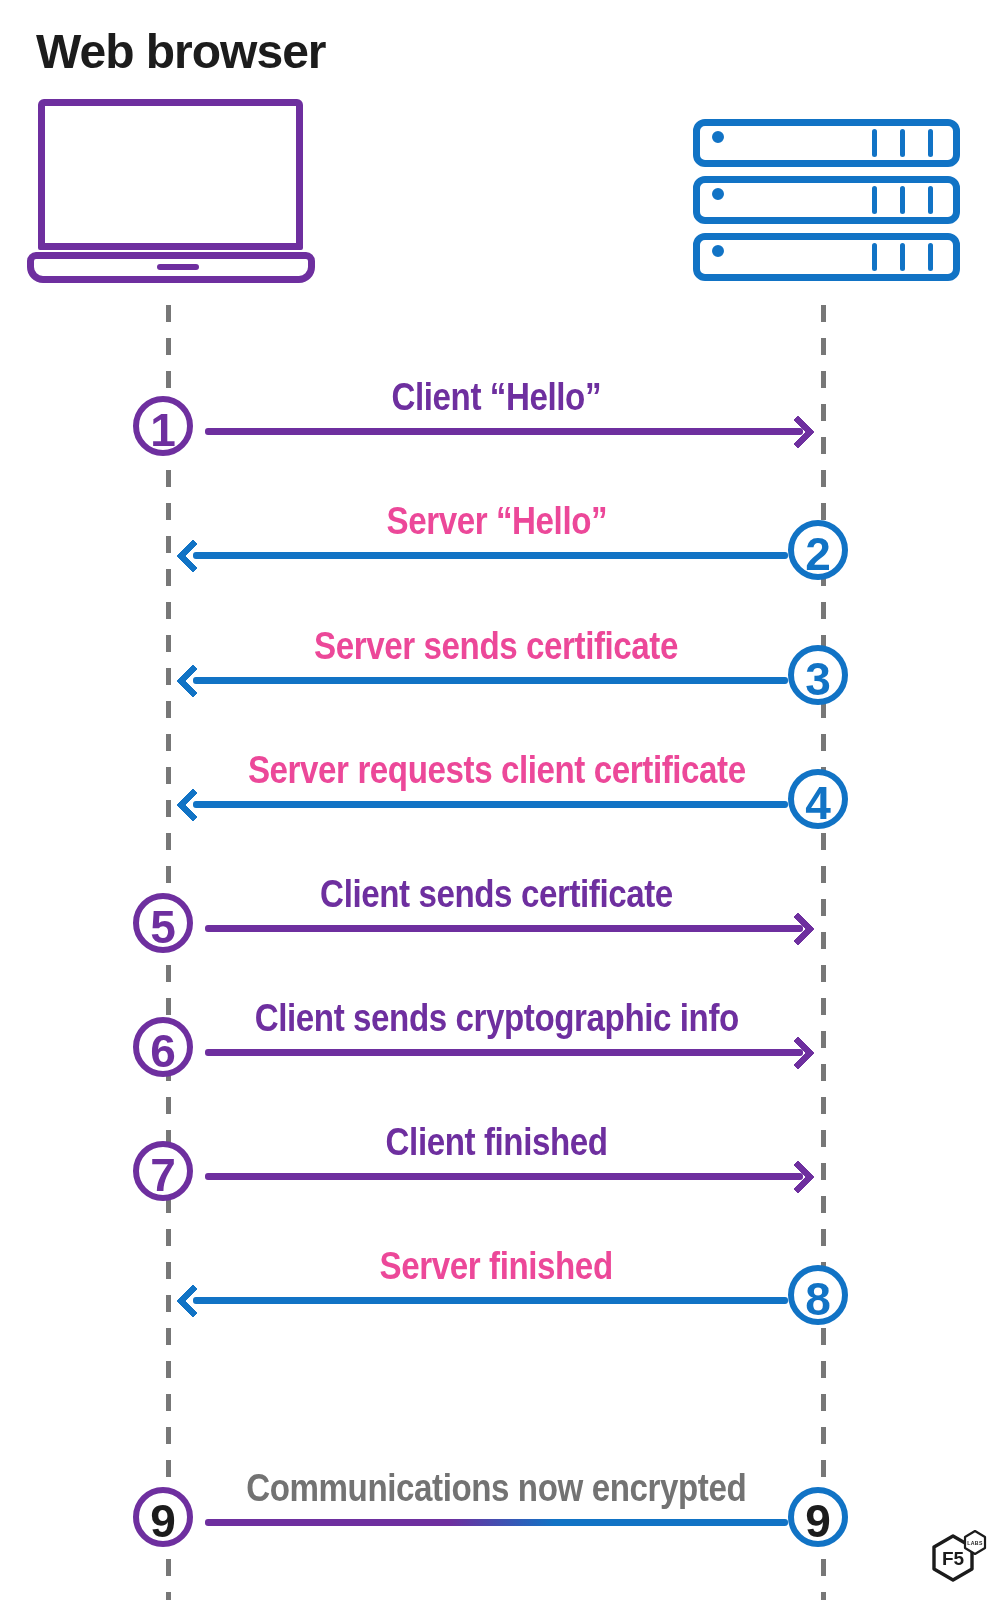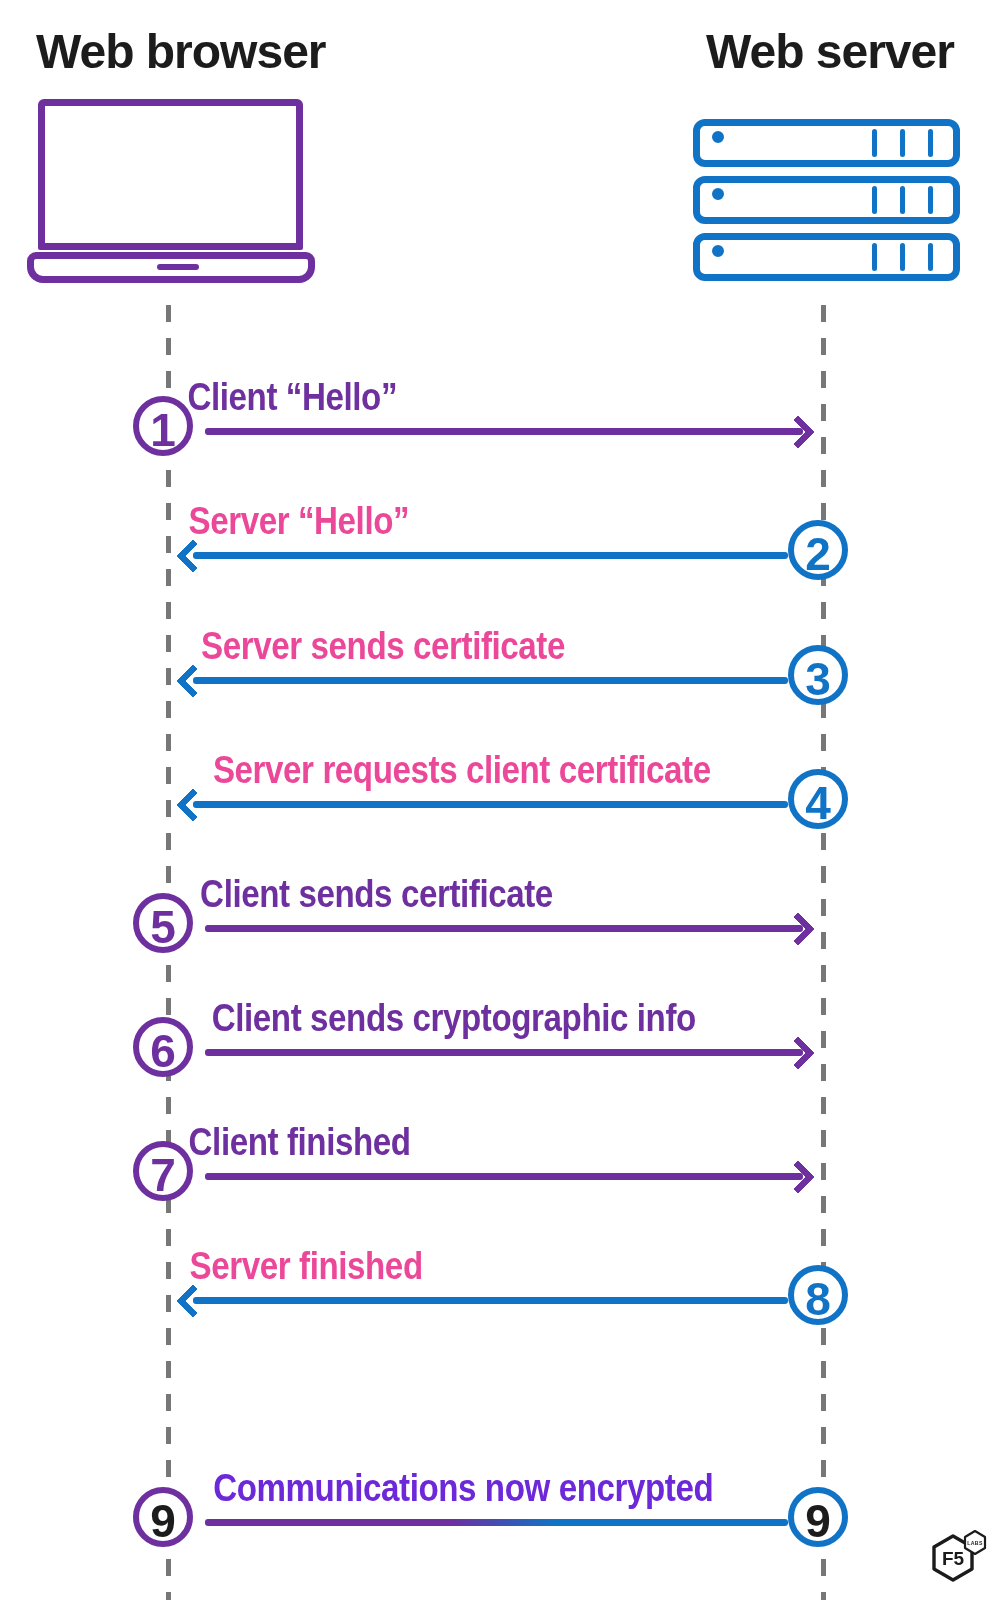--- a/index.html
+++ b/index.html
@@ -52,36 +52,36 @@
     position:absolute; top:305px; height:1295px; width:5px; z-index:0;
     background:repeating-linear-gradient(to bottom,#777777 0 17px,transparent 17px 33px);
   }
   .lifeline.client { left:166px; }
   .lifeline.server { left:821px; }
 
   
   .msg { position:absolute; left:0; width:100%; height:0; z-index:2; }
   .msg .label {
     position:absolute; left:169px; width:655px; bottom:13px;
-    font-size:39px; font-weight:600; white-space:nowrap;
+    text-align:center; font-size:39px; font-weight:600; white-space:nowrap;
   }
   .msg .label span { display:inline-block; transform:scaleX(0.85); transform-origin:center; letter-spacing:-0.5px; }
   .msg .line { position:absolute; top:-4px; height:7px; border-radius:3px; }
   .msg .badge {
     position:absolute; top:-36px; width:60px; height:60px; border-radius:50%;
     background:#fff; border:6px solid; text-align:center; line-height:56px;
     font-size:46px; font-weight:600; z-index:3;
   }
   .msg .chev {
     position:absolute; top:-12px; width:24px; height:24px;
     border-top:7px solid; border-right:7px solid; border-radius:2px;
   }
   .purple-text { color:#6E2F9F; }
   .blue-text   { color:#ec4899; }
-  .black-text  { color:#6d28d9; }
+  .black-text  { color:#737373; }
 
   .msg.from-client .badge { left:133px; border-color:#6E2F9F; color:#6E2F9F; }
   .msg.from-client .line  { left:205px; width:598px; background:#6E2F9F; }
   .msg.from-client .chev  { left:786px; transform:rotate(45deg); border-color:#6E2F9F; }
 
   .msg.from-server .badge { left:788px; border-color:#1173C5; color:#1173C5; }
   .msg.from-server .line  { left:193px; width:595px; background:#1173C5; }
   .msg.from-server .chev  { left:181px; transform:rotate(-135deg); border-color:#1173C5; }
 
   .msg.duo .badge.b-left  { left:133px; border-color:#6E2F9F; color:#1c1c1c; }
@@ -92,21 +92,20 @@
   }
 
   .logo { position:absolute; left:928px; top:1527px; width:64px; height:58px; }
 </style>
 </head>
 <body>
 
 <div class="stage">
 
   <div class="actor-title left">Web browser</div>
-  <div class="actor-title right">Web server</div>
 
   <div class="laptop">
     <div class="screen"></div>
     <div class="base">
       <div class="notch"></div>
     </div>
   </div>
 
   <div class="rack">
     <div class="unit u1">

